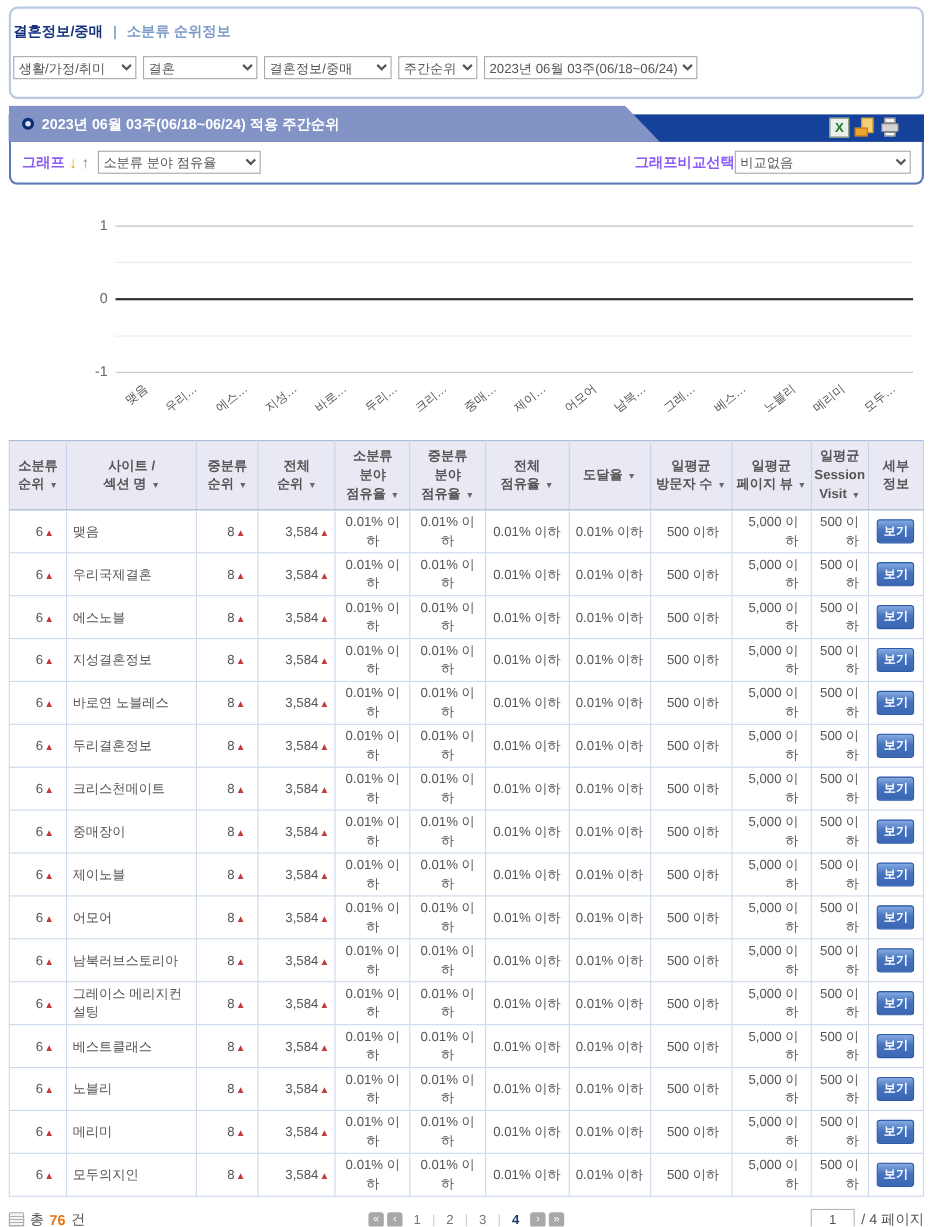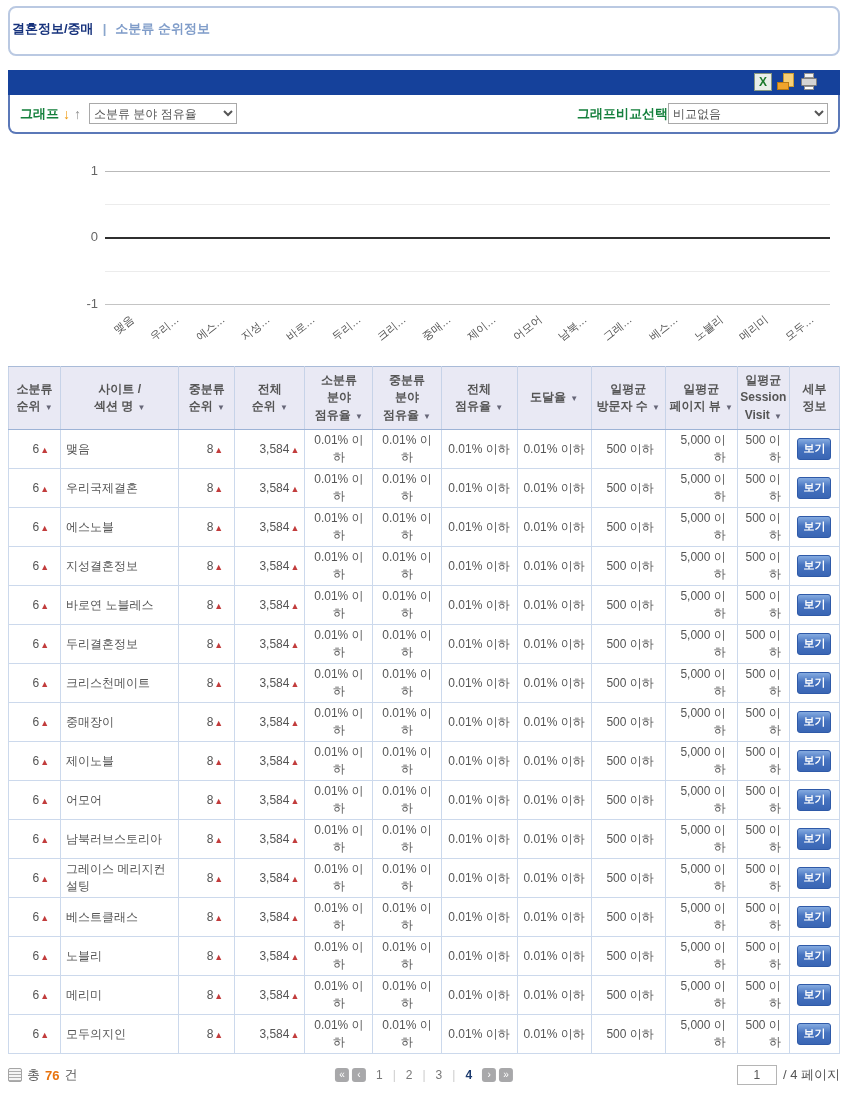--- a/index.html
+++ b/index.html
@@ -34,21 +34,21 @@
   .hicon { width:18px; height:18px; position:relative; cursor:pointer; }
   .xls { background:#e9efe9; border:1px solid #87987f; color:#1c7a2d; font-weight:bold; font-size:12px; text-align:center; line-height:16px; }
   .sav .doc { position:absolute; right:1px; top:0; width:11px; height:14px; background:#f6cf77; border:1px solid #c89a33; }
   .sav .env { position:absolute; left:0; bottom:1px; width:12px; height:8px; background:#f0a42c; border:1px solid #b87a14; }
   .prt .paper { position:absolute; left:4px; top:0; width:10px; height:5px; background:#f2f2f2; border:1px solid #909090; }
   .prt .bodyp { position:absolute; left:1px; top:5px; width:16px; height:8px; background:#d4d4d4; border:1px solid #808080; border-radius:1px; }
   .prt .out { position:absolute; left:4px; bottom:1px; width:10px; height:4px; background:#fff; border:1px solid #909090; }
 
   .panel-controls { border:2px solid #5b78b8; border-top:none; border-radius:0 0 8px 8px;
                     padding:8px 10px; display:flex; align-items:center; background:#fff; }
-  .lbl-orange { color:#15803d; font-weight:bold; font-size:13px; }
+  .lbl-orange { color:#8b5cf6; font-weight:bold; font-size:13px; }
   .garrow { font-weight:bold; font-size:14px; margin-left:4px; }
   .g-down { color:#ef9a0f; }
   .g-up { color:#8f8f8f; }
   .sel-metric { width:148px; margin-left:8px; }
   .compare-group { margin-left:auto; display:flex; align-items:center; gap:0; }
   .sel-compare { width:160px; }
 
   
   .chart { position:relative; height:222px; margin:6px 8px 0; }
   .gridline { position:absolute; left:97px; right:10px; height:1px; }
@@ -92,25 +92,36 @@
   .pageinfo { margin-left:auto; display:flex; align-items:center; gap:6px; font-size:13px; color:#555; }
   .page-input { width:40px; height:20px; border:1px solid #b5b5b5; text-align:center; font-size:12px; color:#555; font-family:inherit; }
 </style>
 </head>
 <body>
 
 <div class="top-box">
   <div class="crumb">
     <span class="crumb-title">결혼정보/중매</span><span class="crumb-sep">|</span><span class="crumb-sub">소분류 순위정보</span>
   </div>
+  <div class="filter-row">
+    <select class="sel-1"><option>생활/가정/취미</option></select>
+    <select class="sel-2"><option>결혼</option></select>
+    <select class="sel-3"><option>결혼정보/중매</option></select>
+    <select class="sel-4"><option>주간순위</option></select>
+    <select class="sel-5"><option>2023년  06월  03주(06/18~06/24)</option></select>
+  </div>
 </div>
 
 <div class="panel">
   <div class="panel-head">
     <div class="head-navy"></div>
+    <div class="head-tab">
+      <span class="bullet"></span>
+      <span>2023년  06월  03주(06/18~06/24) 적용 주간순위</span>
+    </div>
     <div class="head-icons">
       <div class="hicon xls">X</div>
       <div class="hicon sav">
           <div class="doc"></div>
           <div class="env"></div>
         </div>
       <div class="hicon prt">
           <div class="paper"></div>
           <div class="bodyp"></div>
           <div class="out"></div>

